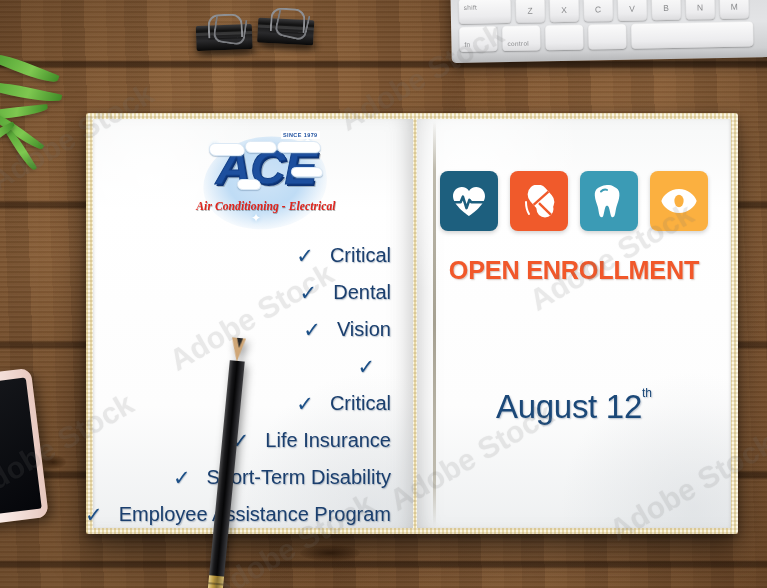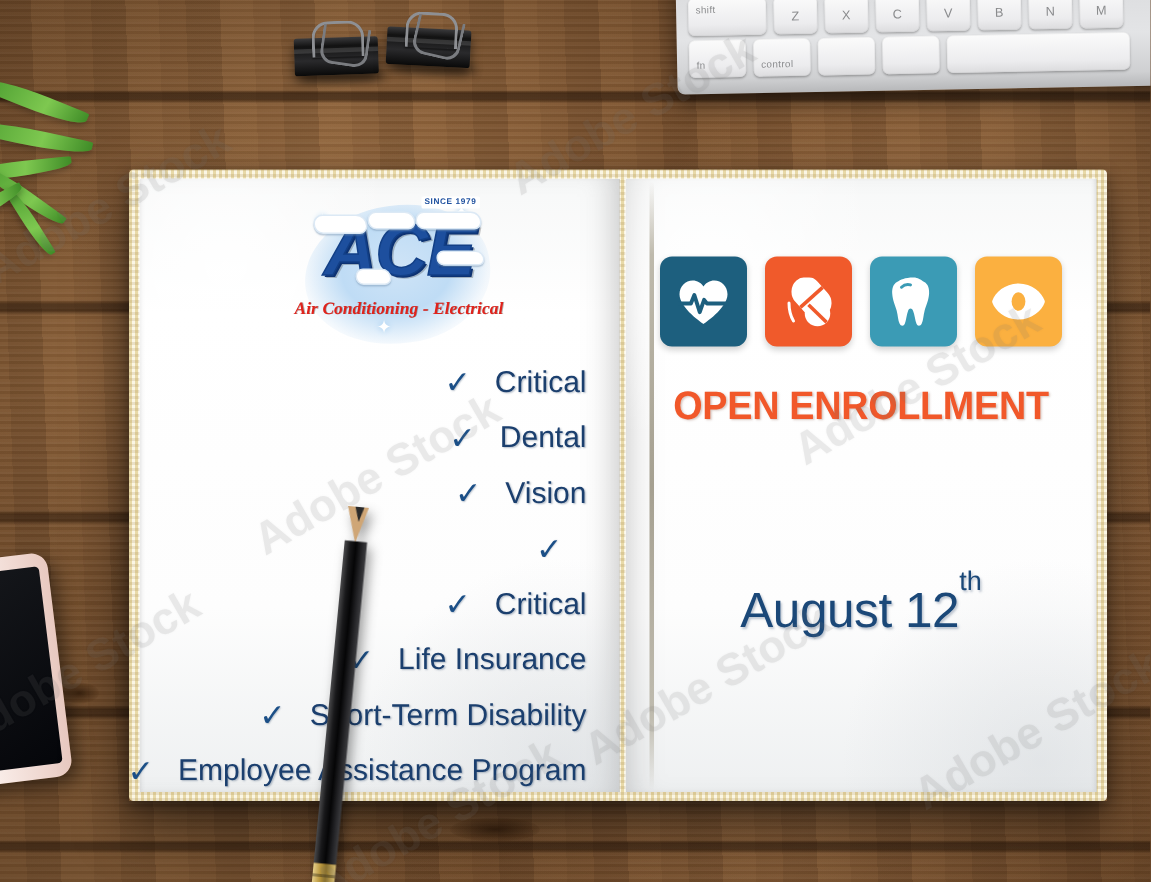--- a/index.html
+++ b/index.html
@@ -245,21 +245,21 @@
     white-space:nowrap;
   }
   .date-line{
     position:absolute;left:0;width:314px;text-align:center;
     color:#1b4878;font-size:33px;font-weight:normal;letter-spacing:-.3px;
     text-shadow:1px 1.4px 1.6px rgba(100,120,145,.42);
     white-space:nowrap;
   }
   #date-line-1{top:255px;}
   #date-line-2{top:305px;}
-  .date-line sup{font-size:18px;top:-.75em;position:relative;letter-spacing:0;}
+  .date-line sup{font-size:12px;top:-.75em;position:relative;letter-spacing:0;}
 
   
   .wm{
     position:absolute;inset:0;pointer-events:none;overflow:hidden;
     opacity:.14;
   }
   .wm span{
     position:absolute;color:#ffffff;font-size:30px;font-weight:bold;
     transform:rotate(-30deg);white-space:nowrap;
     text-shadow:0 0 2px rgba(0,0,0,.25);

